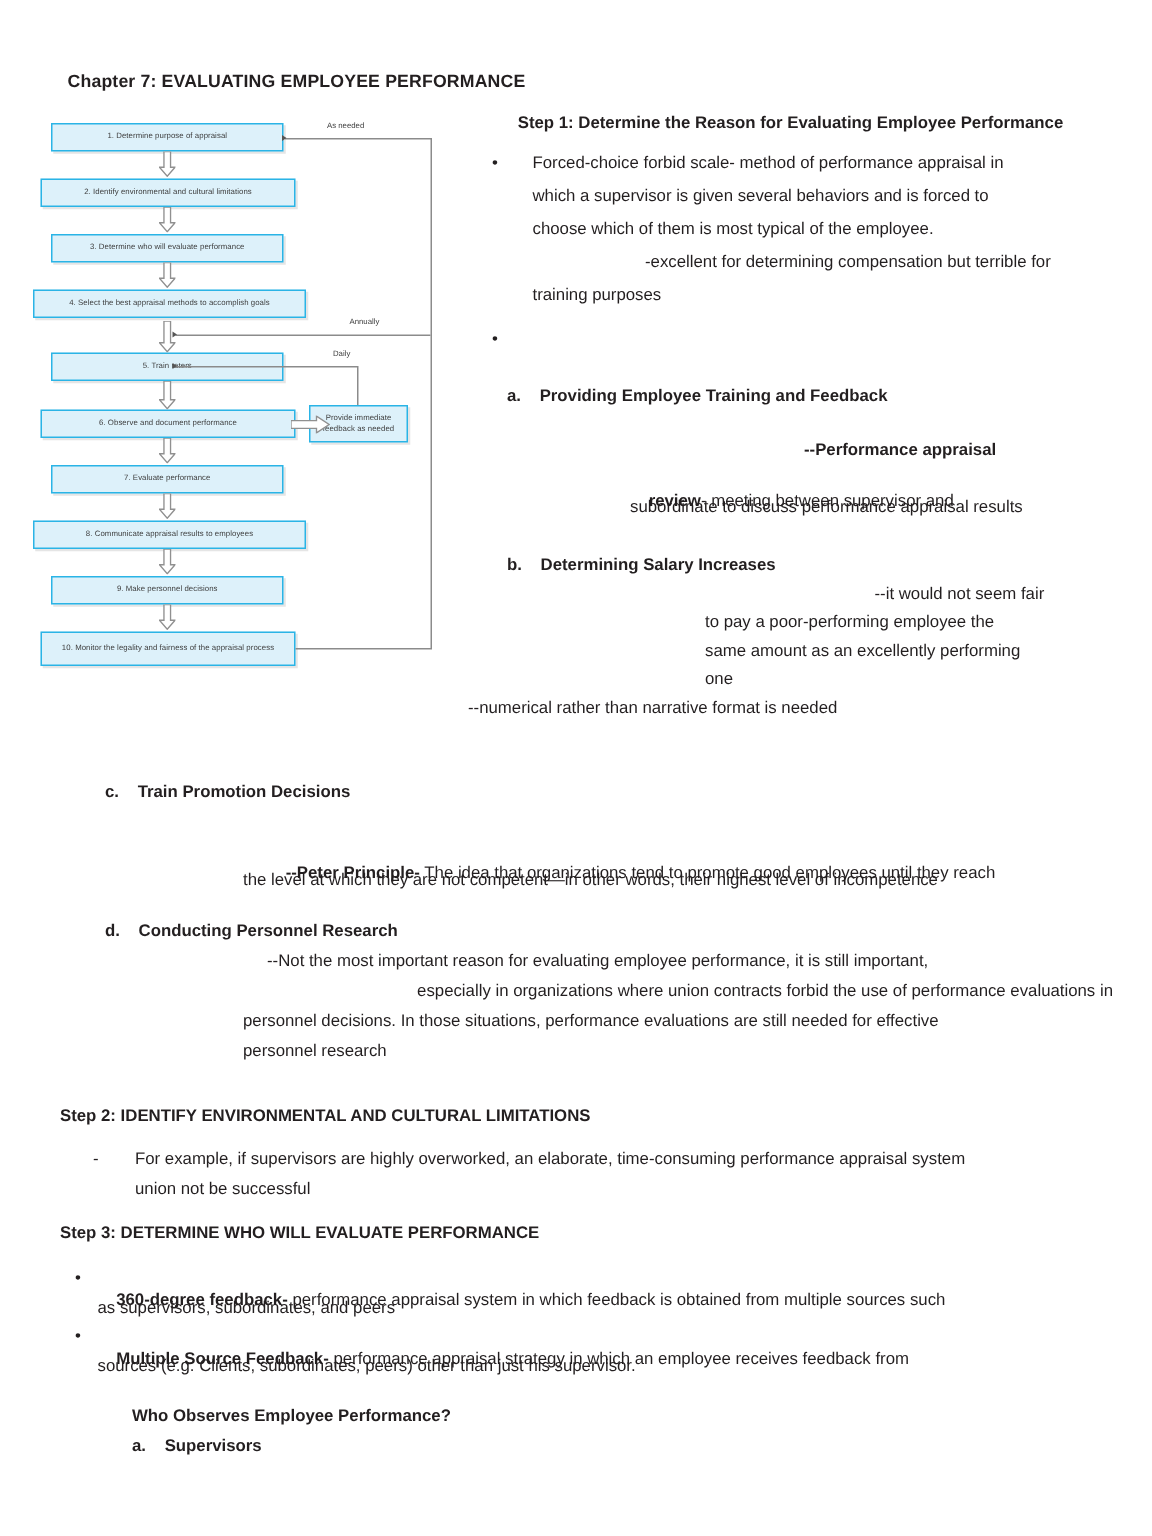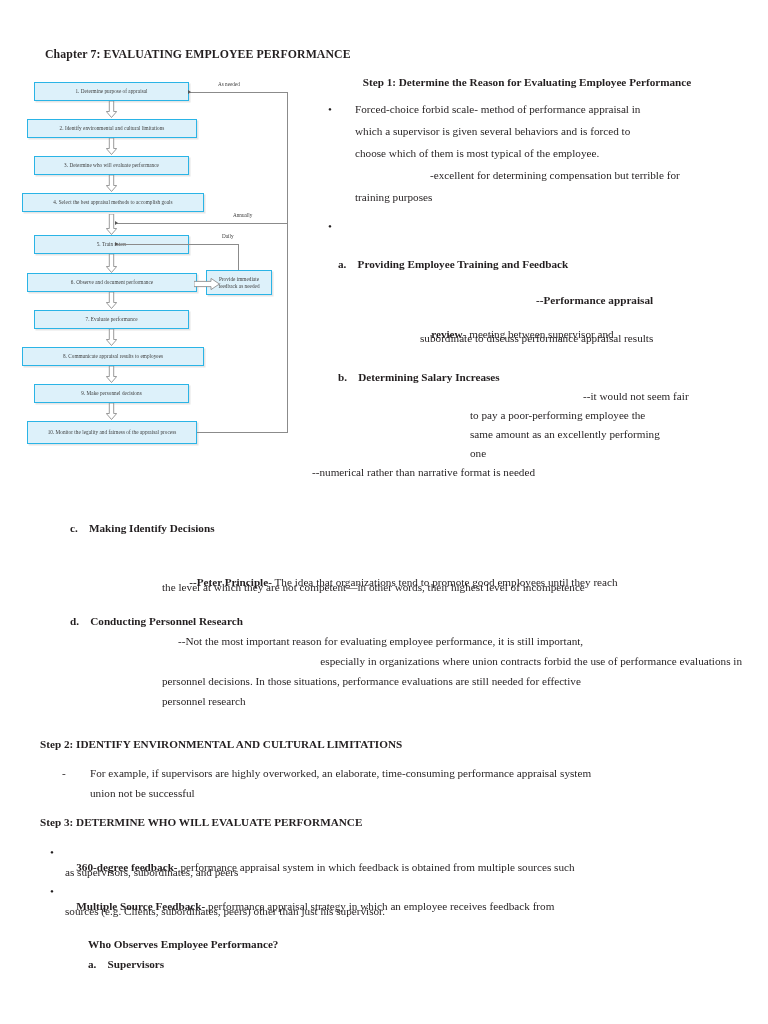--- a/index.html
+++ b/index.html
@@ -12,21 +12,20 @@
     height: 1024px;
     position: relative;
     font-family: "Liberation Sans", sans-serif;
     color: #231f20;
     overflow: hidden;
   }
   .page {
     position: relative;
     width: 768px;
     height: 1024px;
-    font-family: Liberation Serif, serif;
   }
 
   
   .t {
     position: absolute;
     font-size: 11.2px;
     line-height: 15.2px;
     color: #231f20;
     white-space: pre-wrap;
   }
@@ -220,21 +219,21 @@
   <div class="t" style="left:420px; top:331px; width:330px;">subordinate to discuss performance appraisal results</div>
 
   <div class="t b" style="left:338px; top:370px; width:400px;">b.    Determining Salary Increases</div>
 
   <div class="t" style="left:583px; top:389px;">--it would not seem fair</div>
   <div class="t" style="left:470px; top:408px; width:290px;">to pay a poor-performing employee the</div>
   <div class="t" style="left:470px; top:427px; width:290px;">same amount as an excellently performing</div>
   <div class="t" style="left:470px; top:446px; width:290px;">one</div>
   <div class="t" style="left:312px; top:465px; width:430px;">--numerical rather than narrative format is needed</div>
 
-  <div class="t b" style="left:70px; top:521px; width:600px;">c.    Making Identify Decisions</div>
+  <div class="t b" style="left:70px; top:521px; width:600px;">c.    Train Promotion Decisions</div>
 
   <div class="t" style="left:178px; top:560px; width:570px;">
     <span class="b">--Peter Principle-</span><span> The idea that organizations tend to promote good employees until they reach</span>
   </div>
   <div class="t" style="left:162px; top:580px; width:580px;">the level at which they are not competent—in other words, their highest level of incompetence</div>
 
   <div class="t b" style="left:70px; top:614px; width:600px;">d.    Conducting Personnel Research</div>
 
   <div class="t" style="left:178px; top:634px; width:560px;">--Not the most important reason for evaluating employee performance, it is still important,</div>
   <div class="t" style="left:162px; top:654px; width:580px;text-align:right;">especially in organizations where union contracts forbid the use of performance evaluations in</div>

